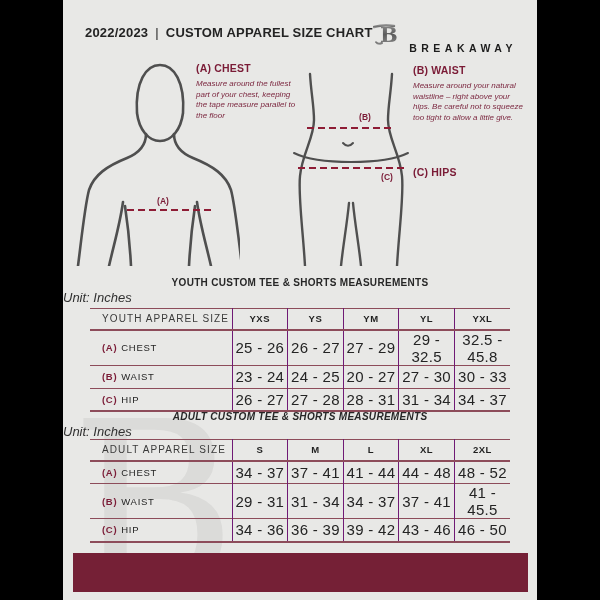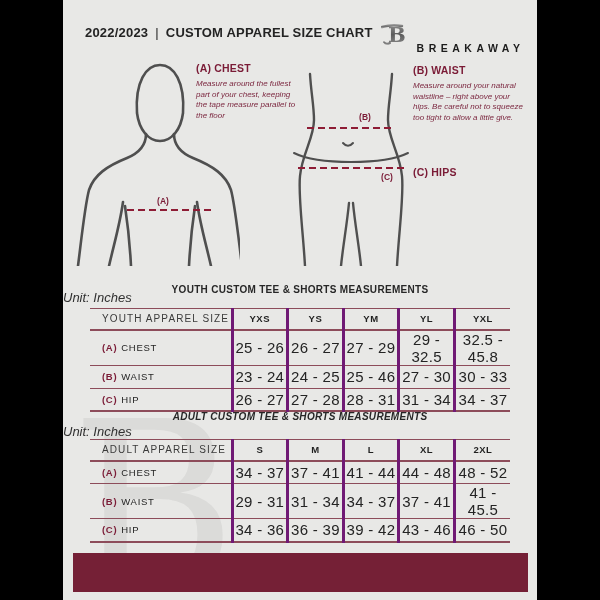--- a/index.html
+++ b/index.html
@@ -9,21 +9,21 @@
   }
   .side-bar { position:absolute; top:0; height:600px; width:63px; background:#000; }
   .side-bar.left { left:0; }
   .side-bar.right { left:537px; }
   .content {
     position:absolute; left:63px; top:0; width:474px; height:600px;
     background:#e8e8e6; overflow:hidden;
   }
   
   .header { position:absolute; left:22px; top:18px; width:432px; height:28px;
-    display:flex; justify-content:space-between; align-items:center;gap:8px; }
+    display:flex; justify-content:space-between; align-items:center; }
   .doc-title { font-size:13px; font-weight:700; color:#232323; letter-spacing:0.2px; white-space:nowrap; }
   .doc-title .sep { margin:0 7px; color:#232323; font-weight:400; }
   .brand { display:flex; align-items:center; gap:9px; }
   .brand-name { font-size:10.5px; font-weight:700; letter-spacing:4.5px; color:#1c1c1c;margin-top:32px; }
   .logo-svg { display:block; }
   
   .measure-block { position:absolute; z-index:2; }
   .measure-title { font-size:10.5px; font-weight:700; color:#7a1b36; margin:0 0 5px 0; letter-spacing:0.2px; }
   .measure-note { font-size:8px; font-style:italic; color:#7c2840; line-height:1.32; margin:0; white-space:pre-line; }
   .fig { position:absolute; z-index:1; }
@@ -34,21 +34,21 @@
     font-size:13px; font-style:italic; color:#303030; z-index:2; }
   
   .size-table { position:absolute; left:27px; width:420px; border-collapse:collapse;
     table-layout:fixed; z-index:2; background:transparent;
     border-top:1px solid #8d4c5a; border-bottom:2px solid #8d4c5a; }
   .size-table col.c0 { width:142px; }
   .size-table th, .size-table td { padding:0; text-align:center; font-weight:400; color:#242424; }
   .size-table thead tr { height:21px; border-bottom:2px solid #8d4c5a; }
   .size-table tbody tr { height:23px; }
   .size-table tbody tr + tr { border-top:1px solid #8d4c5a; }
-  .size-table th + th, .size-table td + td { border-left:3px solid #701a75; }
+  .size-table th + th, .size-table td + td { border-left:1px solid #701a75; }
   .size-table th.corner { text-align:left; padding-left:12px; font-size:10px;
     letter-spacing:1.1px; color:#3a3a3a; font-weight:400; }
   .size-table th.size-head { font-size:9.5px; font-weight:700; color:#1f1f1f; letter-spacing:0.5px; }
   .size-table td.row-label { text-align:left; padding-left:12px; font-size:9.5px; letter-spacing:0.7px; }
   .size-table td.row-label .marker { color:#7a1b36; font-weight:700; margin-right:4px; }
   .size-table td.val { font-size:15px; letter-spacing:0.3px; }
   
   .watermark { position:absolute; left:8px; top:392px; z-index:0;
     font-family:"DejaVu Serif", serif; font-size:225px; line-height:1;
     color:rgba(90,90,90,0.09); pointer-events:none; }
@@ -120,21 +120,21 @@
       <p class="measure-note">Measure around the fullest part of your chest, keeping the tape measure parallel to the floor</p>
     </div>
     <div class="measure-block" style="left:350px; top:64px; width:114px;">
       <h3 class="measure-title">(B) WAIST</h3>
       <p class="measure-note">Measure around your natural waistline – right above your hips. Be careful not to squeeze too tight to allow a little give.</p>
     </div>
     <div class="measure-block" style="left:350px; top:166px; width:114px;">
       <h3 class="measure-title">(C) HIPS</h3>
     </div>
 
-    <div class="section-title" style="top:277px;margin-top:7px;">YOUTH CUSTOM TEE &amp; SHORTS MEASUREMENTS</div>
+    <div class="section-title" style="top:277px;">YOUTH CUSTOM TEE &amp; SHORTS MEASUREMENTS</div>
     <div class="unit-line" style="top:290px;">Unit: Inches</div>
     <table class="size-table" style="top:308px;">
       <colgroup>
           <col class="c0">
           <col>
           <col>
           <col>
           <col>
           <col>
         </colgroup>
@@ -154,21 +154,21 @@
           <td class="val">25 - 26</td>
           <td class="val">26 - 27</td>
           <td class="val">27 - 29</td>
           <td class="val">29 - 32.5</td>
           <td class="val">32.5 - 45.8</td>
         </tr>
         <tr>
           <td class="row-label"><span class="marker">(B)</span><span>WAIST</span></td>
           <td class="val">23 - 24</td>
           <td class="val">24 - 25</td>
-          <td class="val">25 - 46</td>
+          <td class="val">20 - 27</td>
           <td class="val">27 - 30</td>
           <td class="val">30 - 33</td>
         </tr>
         <tr>
           <td class="row-label"><span class="marker">(C)</span><span>HIP</span></td>
           <td class="val">26 - 27</td>
           <td class="val">27 - 28</td>
           <td class="val">28 - 31</td>
           <td class="val">31 - 34</td>
           <td class="val">34 - 37</td>

